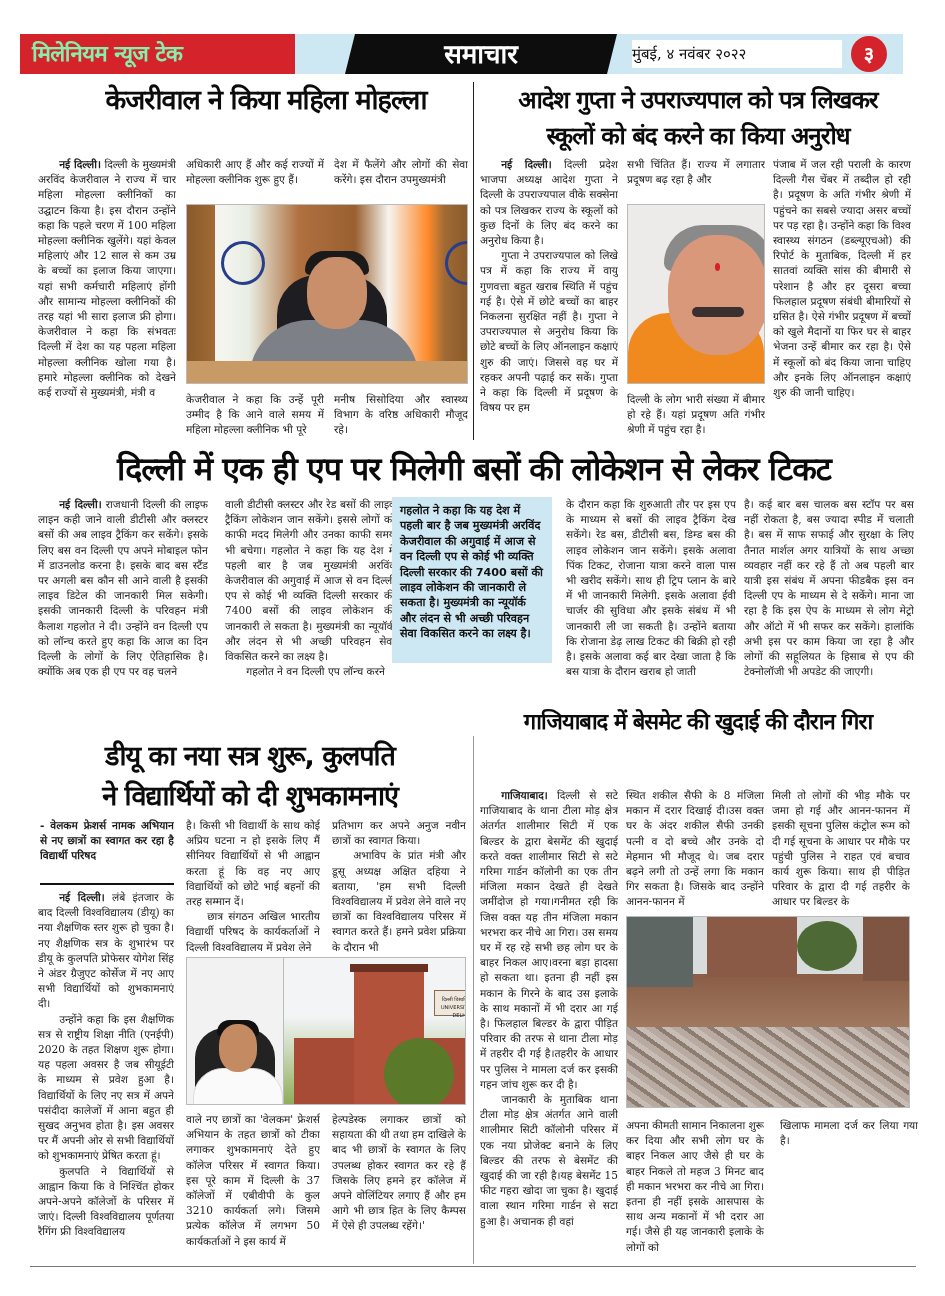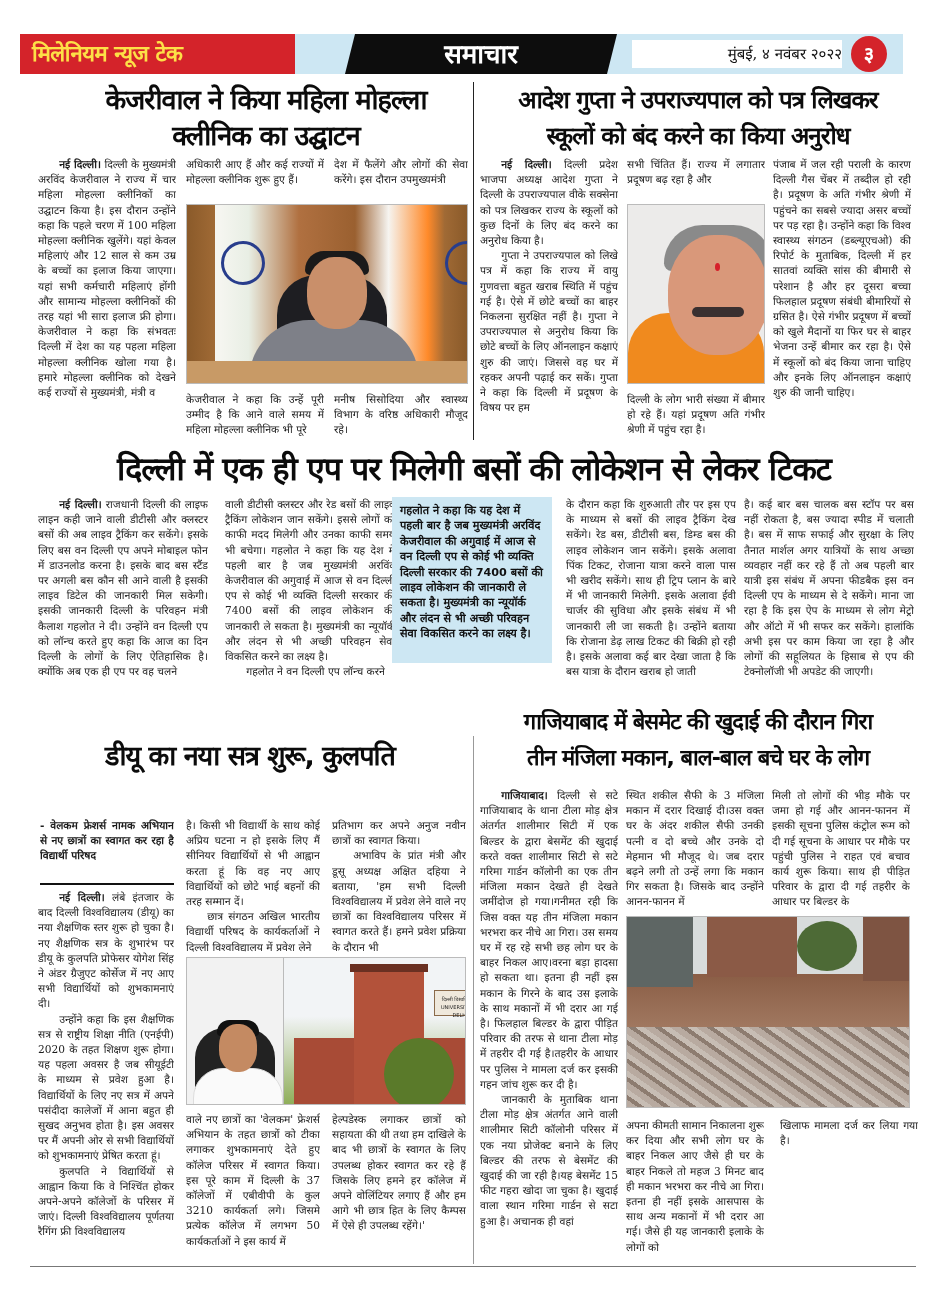--- a/index.html
+++ b/index.html
@@ -1,27 +1,27 @@
 <!DOCTYPE html>
 <html><head>
 <meta charset="utf-8">
 <style>
   * { box-sizing: border-box; margin: 0; padding: 0; }
   html, body { width: 945px; height: 1296px; background: #ffffff; overflow: hidden; }
   body { position: relative; font-family: "DejaVu Sans", sans-serif; color: #1a1a1a; }
 
   
   .masthead { position: absolute; left: 20px; top: 34px; width: 883px; height: 40px; background: #cde7f3; }
-  .brand { position: absolute; left: 0; top: 0; width: 275px; height: 40px; background: #d4232a; color: #fde047;
+  .brand { position: absolute; left: 0; top: 0; width: 275px; height: 40px; background: #d4232a; color: #86efac;
            font-family: "DejaVu Sans", sans-serif; font-weight: bold; font-size: 22px; line-height: 40px; padding-left: 12px; letter-spacing: -0.5px; }
   .section-tag { position: absolute; left: 330px; top: 0; width: 262px; height: 40px; background: #0d0d0d;
                  transform: skewX(-14deg); }
   .section-tag span { display: block; transform: skewX(14deg); color: #fff; font-weight: bold; font-size: 26px; line-height: 40px; text-align: center; }
   .date-box { position: absolute; left: 612px; top: 6px; width: 210px; height: 28px; background: #fff;
-              font-family: "DejaVu Serif", serif; font-size: 15px; line-height: 28px; text-align: right; color: #111; }
+              font-family: "DejaVu Serif", serif; font-size: 15px; line-height: 28px; text-align: left; color: #111; }
   .page-num { position: absolute; left: 831px; top: 2px; width: 36px; height: 36px; border-radius: 50%; background: #d4232a;
               color: #fff; font-weight: bold; font-size: 20px; line-height: 36px; text-align: center; }
 
   
   .headline { position: absolute; font-family: "DejaVu Sans", sans-serif; font-weight: bold; color: #0b0b0b;
               text-align: center; letter-spacing: -1px; transform-origin: left top; }
   .col { position: absolute; font-family: "DejaVu Serif", serif; font-size: 10.6px; line-height: 15.2px;
          text-align: justify; color: #1c1c1c; overflow: hidden; }
   .col p { text-indent: 2em; }
   .col p.noindent { text-indent: 0; }
@@ -85,21 +85,20 @@
   <div class="section-tag">
       <span>समाचार</span>
     </div>
   <div class="date-box">मुंबई, ४ नवंबर २०२२</div>
   <div class="page-num">३</div>
 </div>
 
 <div>
   <div class="headline" style="left:46px; top:82px; width:440px; font-size:27px; line-height:36px;">
     <div style="display: block; white-space: nowrap;"><span style="display: inline-block; white-space: nowrap; transform-origin: left center;">केजरीवाल ने किया महिला मोहल्ला</span></div>
-    <div style="display: block; white-space: nowrap;"><span style="display: inline-block; white-space: nowrap; transform-origin: left center;">क्लीनिक का उद्घाटन</span></div>
   </div>
   <div class="col" style="left:38px; top:157px; width:138px; height:282px;">
     <p><span class="dateline">नई दिल्ली।</span><span> दिल्ली के मुख्यमंत्री अरविंद केजरीवाल ने राज्य में चार महिला मोहल्ला क्लीनिकों का उद्घाटन किया है। इस दौरान उन्होंने कहा कि पहले चरण में 100 महिला मोहल्ला क्लीनिक खुलेंगे। यहां केवल महिलाएं और 12 साल से कम उम्र के बच्चों का इलाज किया जाएगा। यहां सभी कर्मचारी महिलाएं होंगी और सामान्य मोहल्ला क्लीनिकों की तरह यहां भी सारा इलाज फ्री होगा। केजरीवाल ने कहा कि संभवतः दिल्ली में देश का यह पहला महिला मोहल्ला क्लीनिक खोला गया है। हमारे मोहल्ला क्लीनिक को देखने कई राज्यों से मुख्यमंत्री, मंत्री व</span></p>
   </div>
   <div class="col" style="left:186px; top:157px; width:138px; height:36px;">
     <p class="noindent">अधिकारी आए हैं और कई राज्यों में मोहल्ला क्लीनिक शुरू हुए हैं।</p>
   </div>
   <div class="col" style="left:334px; top:157px; width:134px; height:36px;">
     <p class="noindent">देश में फैलेंगे और लोगों की सेवा करेंगे। इस दौरान उपमुख्यमंत्री</p>
   </div>
@@ -163,20 +162,21 @@
     <p class="noindent">के दौरान कहा कि शुरुआती तौर पर इस एप के माध्यम से बसों की लाइव ट्रैकिंग देख सकेंगे। रेड बस, डीटीसी बस, डिम्ड बस की लाइव लोकेशन जान सकेंगे। इसके अलावा पिंक टिकट, रोजाना यात्रा करने वाला पास भी खरीद सकेंगे। साथ ही ट्रिप प्लान के बारे में भी जानकारी मिलेगी. इसके अलावा ईवी चार्जर की सुविधा और इसके संबंध में भी जानकारी ली जा सकती है। उन्होंने बताया कि रोजाना डेढ़ लाख टिकट की बिक्री हो रही है। इसके अलावा कई बार देखा जाता है कि बस यात्रा के दौरान खराब हो जाती</p>
   </div>
   <div class="col" style="left:744px; top:497px; width:170px; height:200px;">
     <p class="noindent">है। कई बार बस चालक बस स्टॉप पर बस नहीं रोकता है, बस ज्यादा स्पीड में चलाती है। बस में साफ सफाई और सुरक्षा के लिए तैनात मार्शल अगर यात्रियों के साथ अच्छा व्यवहार नहीं कर रहे हैं तो अब पहली बार यात्री इस संबंध में अपना फीडबैक इस वन दिल्ली एप के माध्यम से दे सकेंगे। माना जा रहा है कि इस ऐप के माध्यम से लोग मेट्रो और ऑटो में भी सफर कर सकेंगे। हालांकि अभी इस पर काम किया जा रहा है और लोगों की सहूलियत के हिसाब से एप की टेक्नोलॉजी भी अपडेट की जाएगी।</p>
   </div>
 </div>
 
 <div>
   <div class="headline" style="left:30px; top:736px; width:440px; font-size:27px; line-height:40px;">
     <div style="display: block; white-space: nowrap;"><span style="display: inline-block; white-space: nowrap; transform-origin: left center;">डीयू का नया सत्र शुरू, कुलपति</span></div>
+    <div style="display: block; white-space: nowrap;"><span style="display: inline-block; white-space: nowrap; transform-origin: left center;">ने विद्यार्थियों को दी शुभकामनाएं</span></div>
   </div>
   <div class="col subdeck" style="left:40px; top:818px; width:134px; height:64px;">- वेलकम फ्रेशर्स नामक अभियान से नए छात्रों का स्वागत कर रहा है विद्यार्थी परिषद</div>
   <div class="hrule" style="left:40px; top:883px; width:134px; height:2px; background:#111;"></div>
   <div class="col" style="left:38px; top:890px; width:136px; height:370px;">
     <p><span class="dateline">नई दिल्ली।</span><span> लंबे इंतजार के बाद दिल्ली विश्वविद्यालय (डीयू) का नया शैक्षणिक स्तर शुरू हो चुका है। नए शैक्षणिक सत्र के शुभारंभ पर डीयू के कुलपति प्रोफेसर योगेश सिंह ने अंडर ग्रैजुएट कोर्सेज में नए आए सभी विद्यार्थियों को शुभकामनाएं दी।</span></p>
     <p>उन्होंने कहा कि इस शैक्षणिक सत्र से राष्ट्रीय शिक्षा नीति (एनईपी) 2020 के तहत शिक्षण शुरू होगा। यह पहला अवसर है जब सीयूईटी के माध्यम से प्रवेश हुआ है। विद्यार्थियों के लिए नए सत्र में अपने पसंदीदा कालेजों में आना बहुत ही सुखद अनुभव होता है। इस अवसर पर मैं अपनी ओर से सभी विद्यार्थियों को शुभकामनाएं प्रेषित करता हूं।</p>
     <p>कुलपति ने विद्यार्थियों से आह्वान किया कि वे निश्चिंत होकर अपने-अपने कॉलेजों के परिसर में जाएं। दिल्ली विश्वविद्यालय पूर्णतया रैगिंग फ्री विश्वविद्यालय</p>
   </div>
   <div class="col" style="left:186px; top:818px; width:134px; height:136px;">
     <p class="noindent">है। किसी भी विद्यार्थी के साथ कोई अप्रिय घटना न हो इसके लिए मैं सीनियर विद्यार्थियों से भी आह्वान करता हूं कि वह नए आए विद्यार्थियों को छोटे भाई बहनों की तरह सम्मान दें।</p>
@@ -205,28 +205,27 @@
   <div class="col" style="left:332px; top:1112px; width:134px; height:148px;">
     <p class="noindent">हेल्पडेस्क लगाकर छात्रों को सहायता की थी तथा हम दाखिले के बाद भी छात्रों के स्वागत के लिए उपलब्ध होकर स्वागत कर रहे हैं जिसके लिए हमने हर कॉलेज में अपने वोलिंटियर लगाए हैं और हम आगे भी छात्र हित के लिए कैम्पस में ऐसे ही उपलब्ध रहेंगे।'</p>
   </div>
 </div>
 
 <div class="vrule" style="left:473px; top:736px; height:528px; background:#999;"></div>
 
 <div>
   <div class="headline" style="left:478px; top:704px; width:440px; font-size:22px; line-height:36px;">
     <div style="display: block; white-space: nowrap;"><span style="display: inline-block; white-space: nowrap; transform-origin: left center;">गाजियाबाद में बेसमेट की खुदाई की दौरान गिरा</span></div>
-    <div style="display: block; white-space: nowrap;"><span style="display: inline-block; white-space: nowrap; transform-origin: left center;">तीन मंजिला मकान, बाल-बाल बचे घर के लोग</span></div>
   </div>
   <div class="col" style="left:480px; top:788px; width:138px; height:472px;">
     <p><span class="dateline">गाजियाबाद।</span><span> दिल्ली से सटे गाजियाबाद के थाना टीला मोड़ क्षेत्र अंतर्गत शालीमार सिटी में एक बिल्डर के द्वारा बेसमेंट की खुदाई करते वक्त शालीमार सिटी से सटे गरिमा गार्डन कॉलोनी का एक तीन मंजिला मकान देखते ही देखते जमींदोज हो गया।गनीमत रही कि जिस वक्त यह तीन मंजिला मकान भरभरा कर नीचे आ गिरा। उस समय घर में रह रहे सभी छह लोग घर के बाहर निकल आए।वरना बड़ा हादसा हो सकता था। इतना ही नहीं इस मकान के गिरने के बाद उस इलाके के साथ मकानों में भी दरार आ गई है। फिलहाल बिल्डर के द्वारा पीड़ित परिवार की तरफ से थाना टीला मोड़ में तहरीर दी गई है।तहरीर के आधार पर पुलिस ने मामला दर्ज कर इसकी गहन जांच शुरू कर दी है।</span></p>
     <p>जानकारी के मुताबिक थाना टीला मोड़ क्षेत्र अंतर्गत आने वाली शालीमार सिटी कॉलोनी परिसर में एक नया प्रोजेक्ट बनाने के लिए बिल्डर की तरफ से बेसमेंट की खुदाई की जा रही है।यह बेसमेंट 15 फीट गहरा खोदा जा चुका है। खुदाई वाला स्थान गरिमा गार्डन से सटा हुआ है। अचानक ही वहां</p>
   </div>
   <div class="col" style="left:626px; top:788px; width:138px; height:122px;">
-    <p class="noindent">स्थित शकील सैफी के 3 मंजिला मकान में दरार दिखाई दी।उस वक्त घर के अंदर शकील सैफी उनकी पत्नी व दो बच्चे और उनके दो मेहमान भी मौजूद थे। जब दरार बढ़ने लगी तो उन्हें लगा कि मकान गिर सकता है। जिसके बाद उन्होंने आनन-फानन में</p>
+    <p class="noindent">स्थित शकील सैफी के 8 मंजिला मकान में दरार दिखाई दी।उस वक्त घर के अंदर शकील सैफी उनकी पत्नी व दो बच्चे और उनके दो मेहमान भी मौजूद थे। जब दरार बढ़ने लगी तो उन्हें लगा कि मकान गिर सकता है। जिसके बाद उन्होंने आनन-फानन में</p>
   </div>
   <div class="col" style="left:772px; top:788px; width:138px; height:122px;">
     <p class="noindent">मिली तो लोगों की भीड़ मौके पर जमा हो गई और आनन-फानन में इसकी सूचना पुलिस कंट्रोल रूम को दी गई सूचना के आधार पर मौके पर पहुंची पुलिस ने राहत एवं बचाव कार्य शुरू किया। साथ ही पीड़ित परिवार के द्वारा दी गई तहरीर के आधार पर बिल्डर के</p>
   </div>
   <div class="photo ph-collapse" style="left:626px; top:916px; width:284px; height:192px;">
     <div class="bld1"></div>
       <div class="bld2"></div>
       <div class="tree"></div>
       <div class="bld3"></div>
       <div class="rubble"></div>

